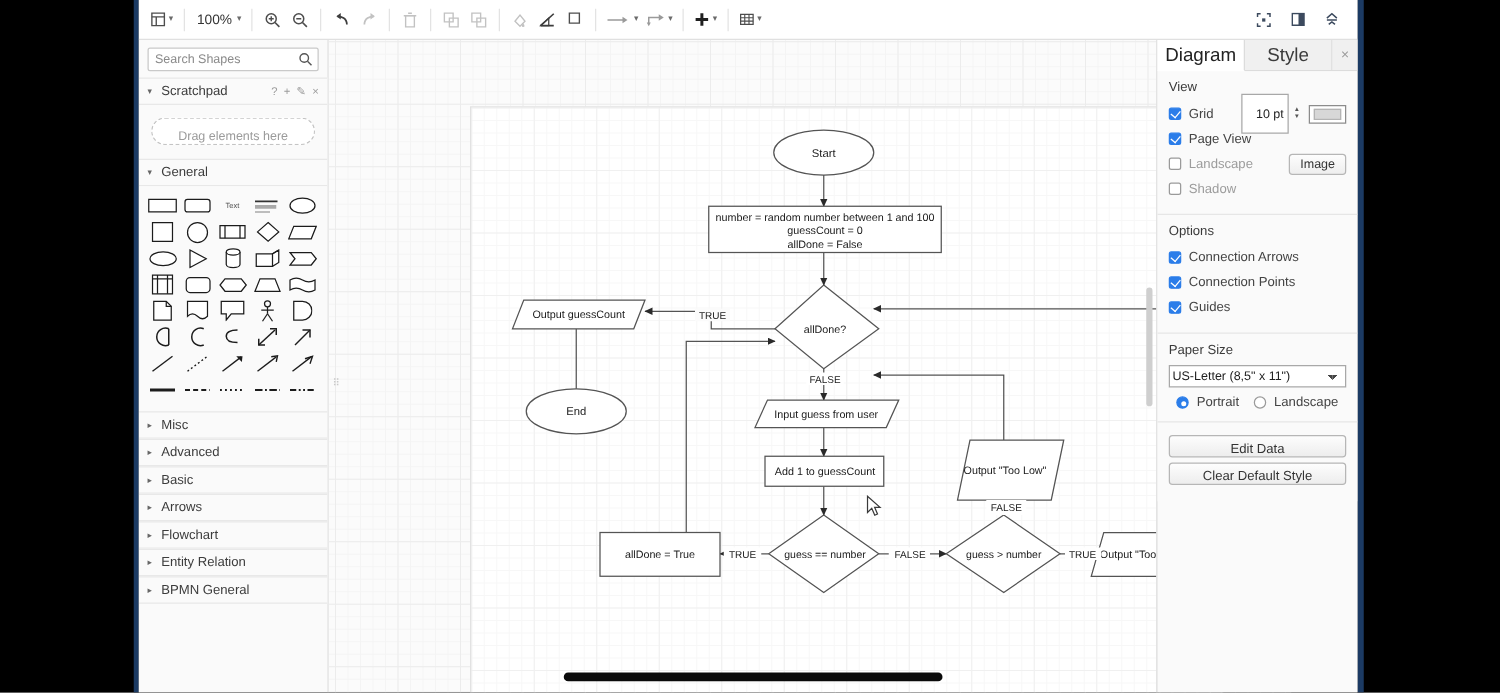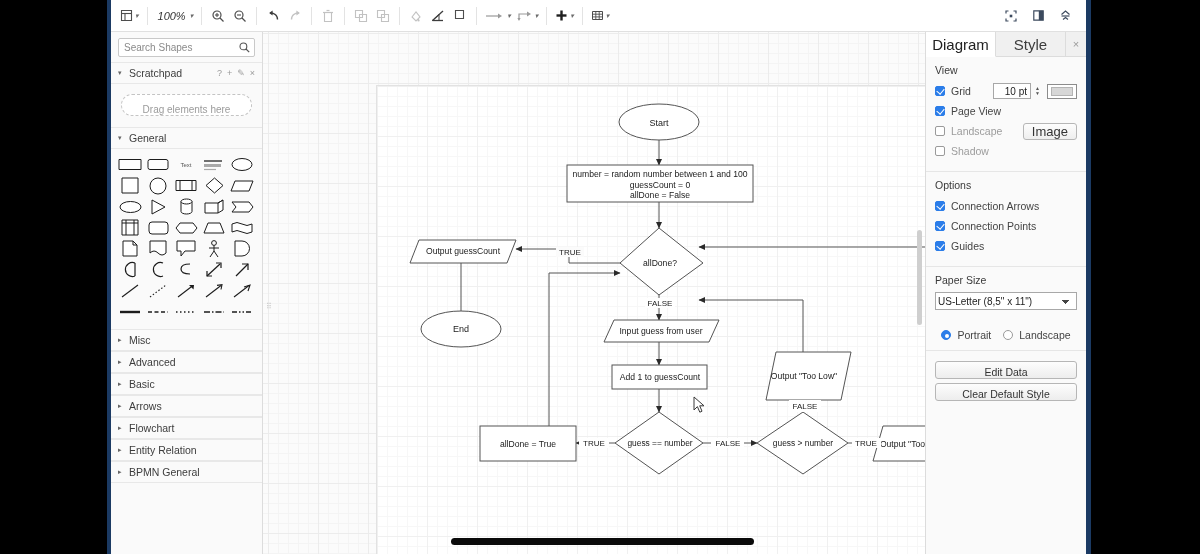--- a/index.html
+++ b/index.html
@@ -21,21 +21,21 @@
   
   .toolbar {
     position:absolute; left:0; top:0; width:975px; height:32px;
     background:#fff; border-bottom:1px solid #e0e0e0;
     display:flex; align-items:center; padding:0 6px;
   }
   .tb-group { display:flex; align-items:center; }
   .tb-btn {
     height:26px; min-width:22px; padding:0 3px;
     display:flex; align-items:center; justify-content:center;
-    cursor:pointer; color:#4d4d4d; font-size:13px;font-style:italic;
+    cursor:pointer; color:#4d4d4d; font-size:13px;
   }
   .tb-btn.dim { color:#c2c2c2; }
   .tb-sep { width:1px; height:18px; background:#e3e3e3; margin:0 5px; }
   .caret { font-size:7px; margin-left:2px; color:#6b6b6b; line-height:1; }
   .zoom-label { font-size:11px; color:#333; padding:0 2px; }
   .tb-spacer { flex:1; }
   .tb-right { display:flex; align-items:center; gap:5px; padding-right:4px; }
 
   svg.ic { display:block; }
   svg.ic path, svg.ic line, svg.ic rect, svg.ic circle, svg.ic polyline, svg.ic polygon { vector-effect:non-scaling-stroke; }
@@ -142,51 +142,51 @@
   .cbx.on { background:#2b7de9; border-color:#2b7de9; }
   .cbx.on::after {
     content:""; position:absolute; left:2px; top:0px; width:4px; height:6px;
     border-right:1.6px solid #fff; border-bottom:1.6px solid #fff;
     transform:rotate(40deg);
   }
   .fp-label { font-size:10.5px; color:#444; }
   .fp-label.dim { color:#9c9c9c; }
   .grid-size-wrap { margin-left:auto; display:flex; align-items:center; gap:4px; }
   .num-input {
-    width:38px; height:16px; border:1px solid #a8a8a8; background:#fff;
+    width:38px; height:32px; border:1px solid #a8a8a8; background:#fff;
     font-family:"Liberation Sans", sans-serif; font-size:10px; color:#222;
     text-align:right; padding-right:3px; outline:0;
   }
   .spinner { display:flex; flex-direction:column; width:8px; }
   .spinner i { font-size:5px; line-height:5px; color:#555; font-style:normal; }
   .color-swatch {
     width:30px; height:15px; border:1px solid #8c8c8c; background:#fff;
     display:flex; align-items:center; justify-content:center; cursor:pointer;
   }
   .color-swatch i { display:block; width:22px; height:9px; background:#d7d7d7; border:1px solid #b4b4b4; }
   .btn-sm {
     height:17px; padding:0 8px; margin-left:auto;
     border:1px solid #b6b6b6; border-radius:3px;
     background:linear-gradient(#fdfdfd,#eeeeee);
-    font-size:13px; color:#333; cursor:pointer;
+    font-size:10px; color:#333; cursor:pointer;
     display:flex; align-items:center;
   }
   .fp-select {
     width:100%; height:18px; border:1px solid #a8a8a8; background:#fff;
     font-family:"Liberation Sans", sans-serif; font-size:10px; color:#222;
     padding:0 2px; outline:0; margin-bottom:6px;
     -webkit-appearance:none; appearance:none;
     background-image:
       linear-gradient(45deg, transparent 50%, #444 50%),
       linear-gradient(135deg, #444 50%, transparent 50%);
     background-position: calc(100% - 10px) 7px, calc(100% - 6px) 7px;
     background-size: 4px 4px, 4px 4px;
     background-repeat:no-repeat;
   }
-  .radio-row { display:flex; align-items:center; justify-content:center; gap:6px;margin-top:13px; }
+  .radio-row { display:flex; align-items:center; justify-content:center; gap:6px; }
   .rdo {
     width:10px; height:10px; border-radius:50%; border:1px solid #9a9a9a;
     background:#fff; position:relative; cursor:pointer; flex:0 0 auto;
   }
   .rdo.on { border-color:#2b7de9; background:#2b7de9; }
   .rdo.on::after { content:""; position:absolute; left:3px; top:3px; width:4px; height:4px; border-radius:50%; background:#fff; }
   .btn-wide {
     height:18px; border:1px solid #b6b6b6; border-radius:3px;
     background:linear-gradient(#fdfdfd,#ededed);
     font-size:10.5px; color:#333; cursor:pointer;

